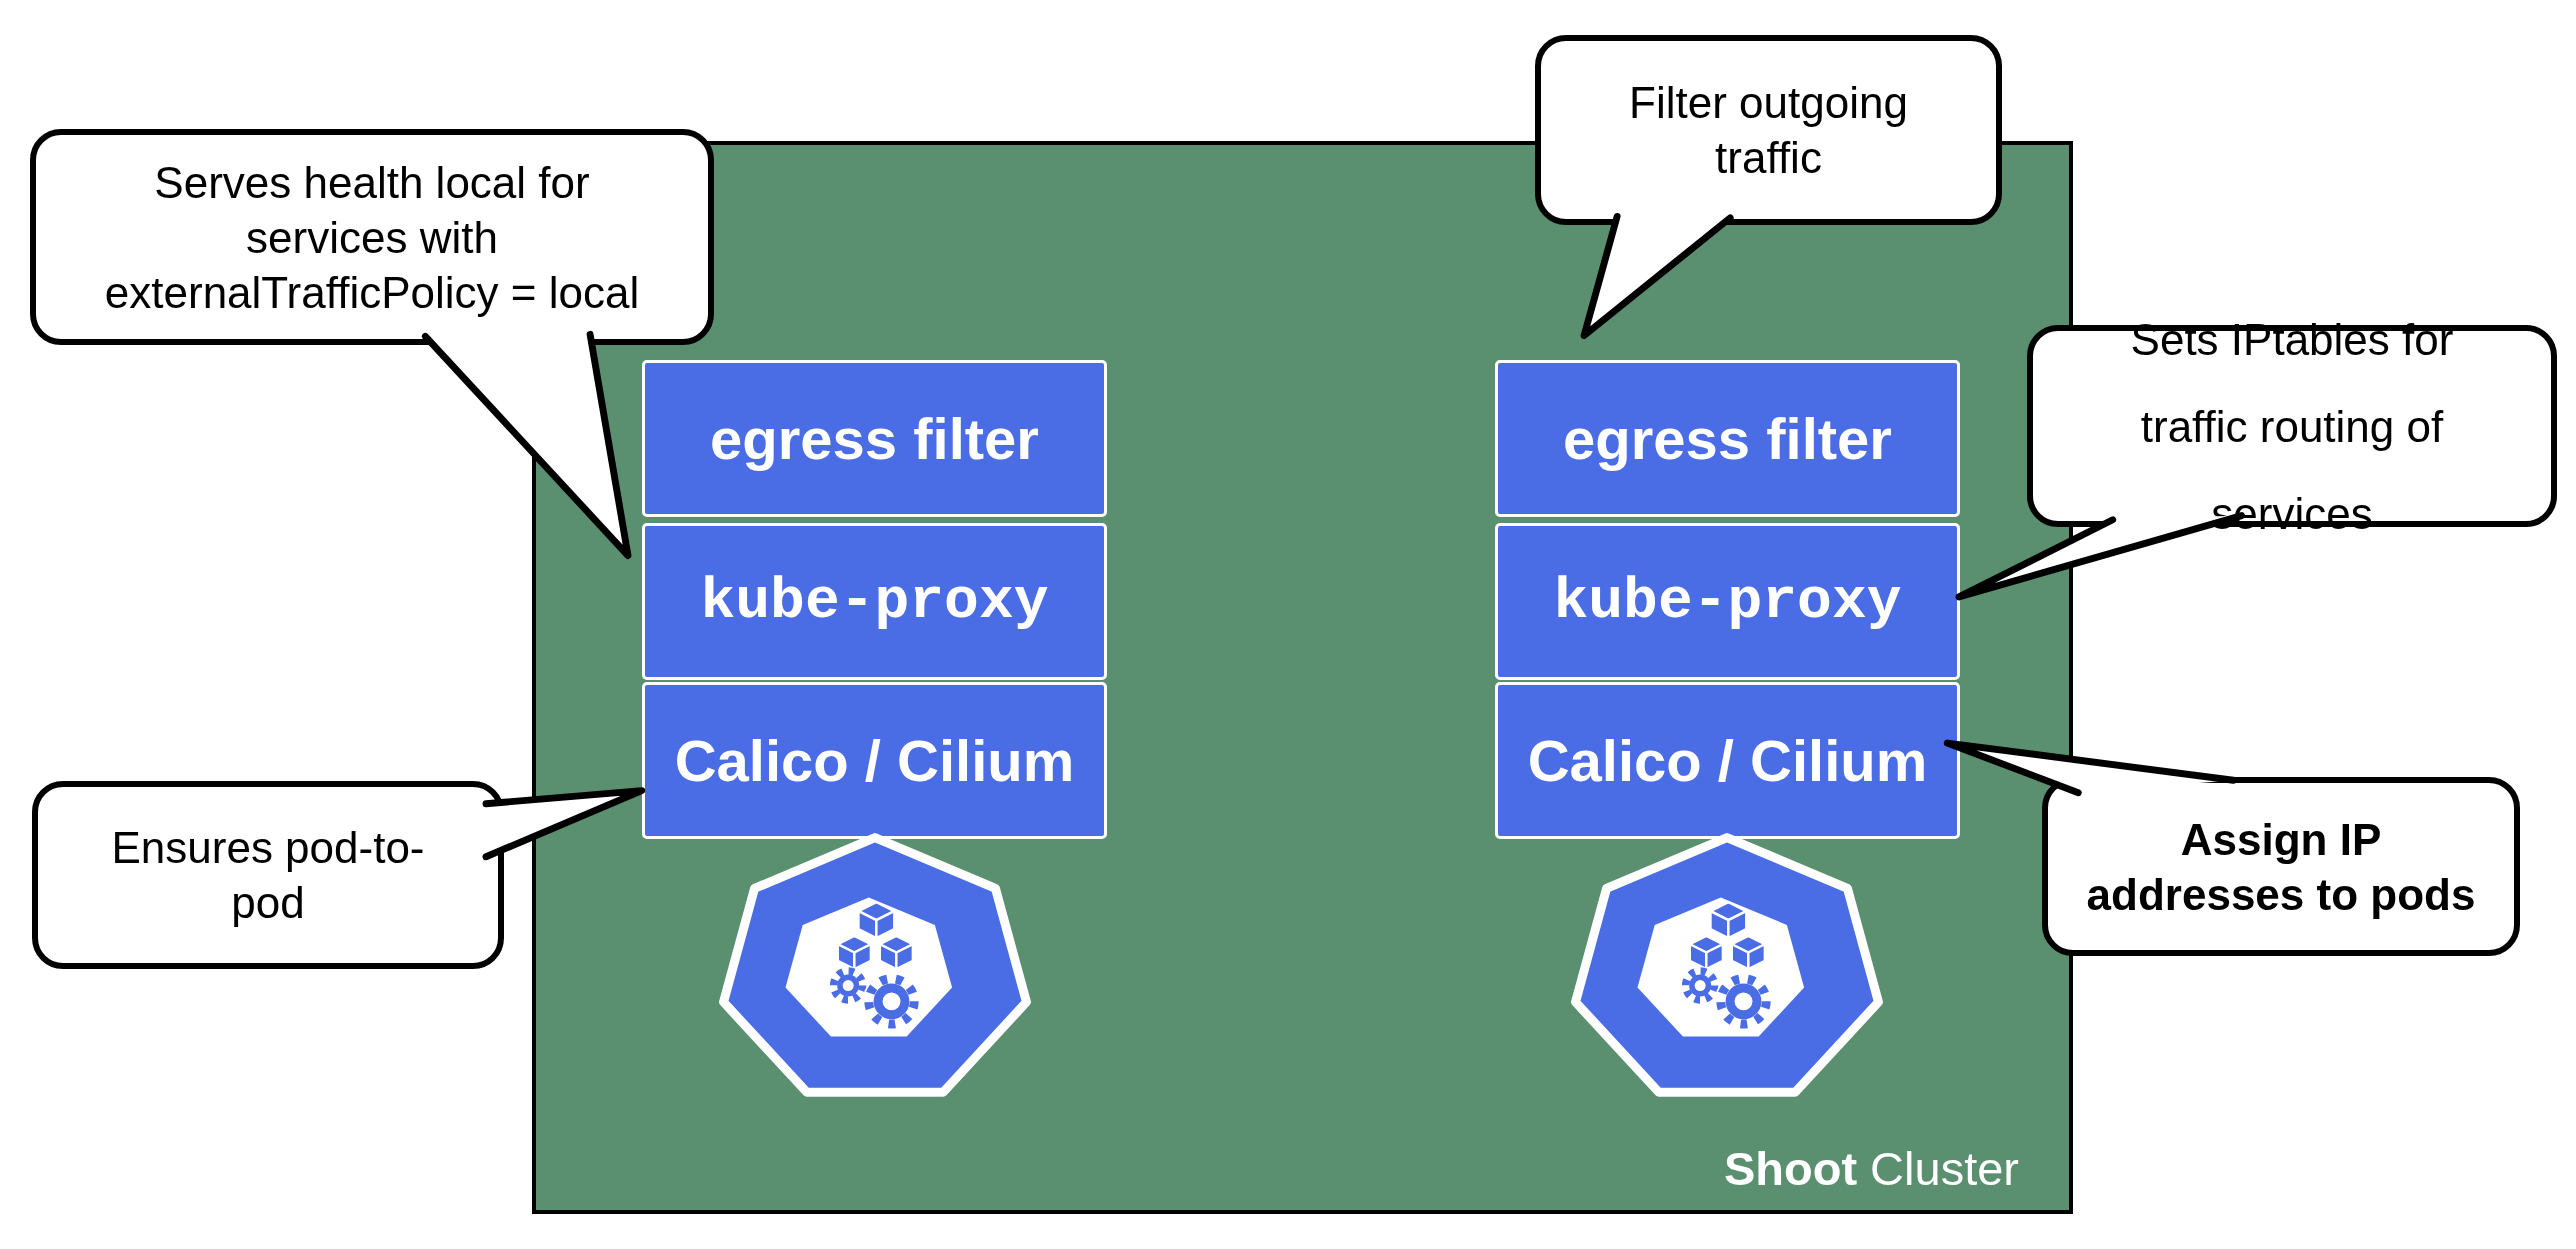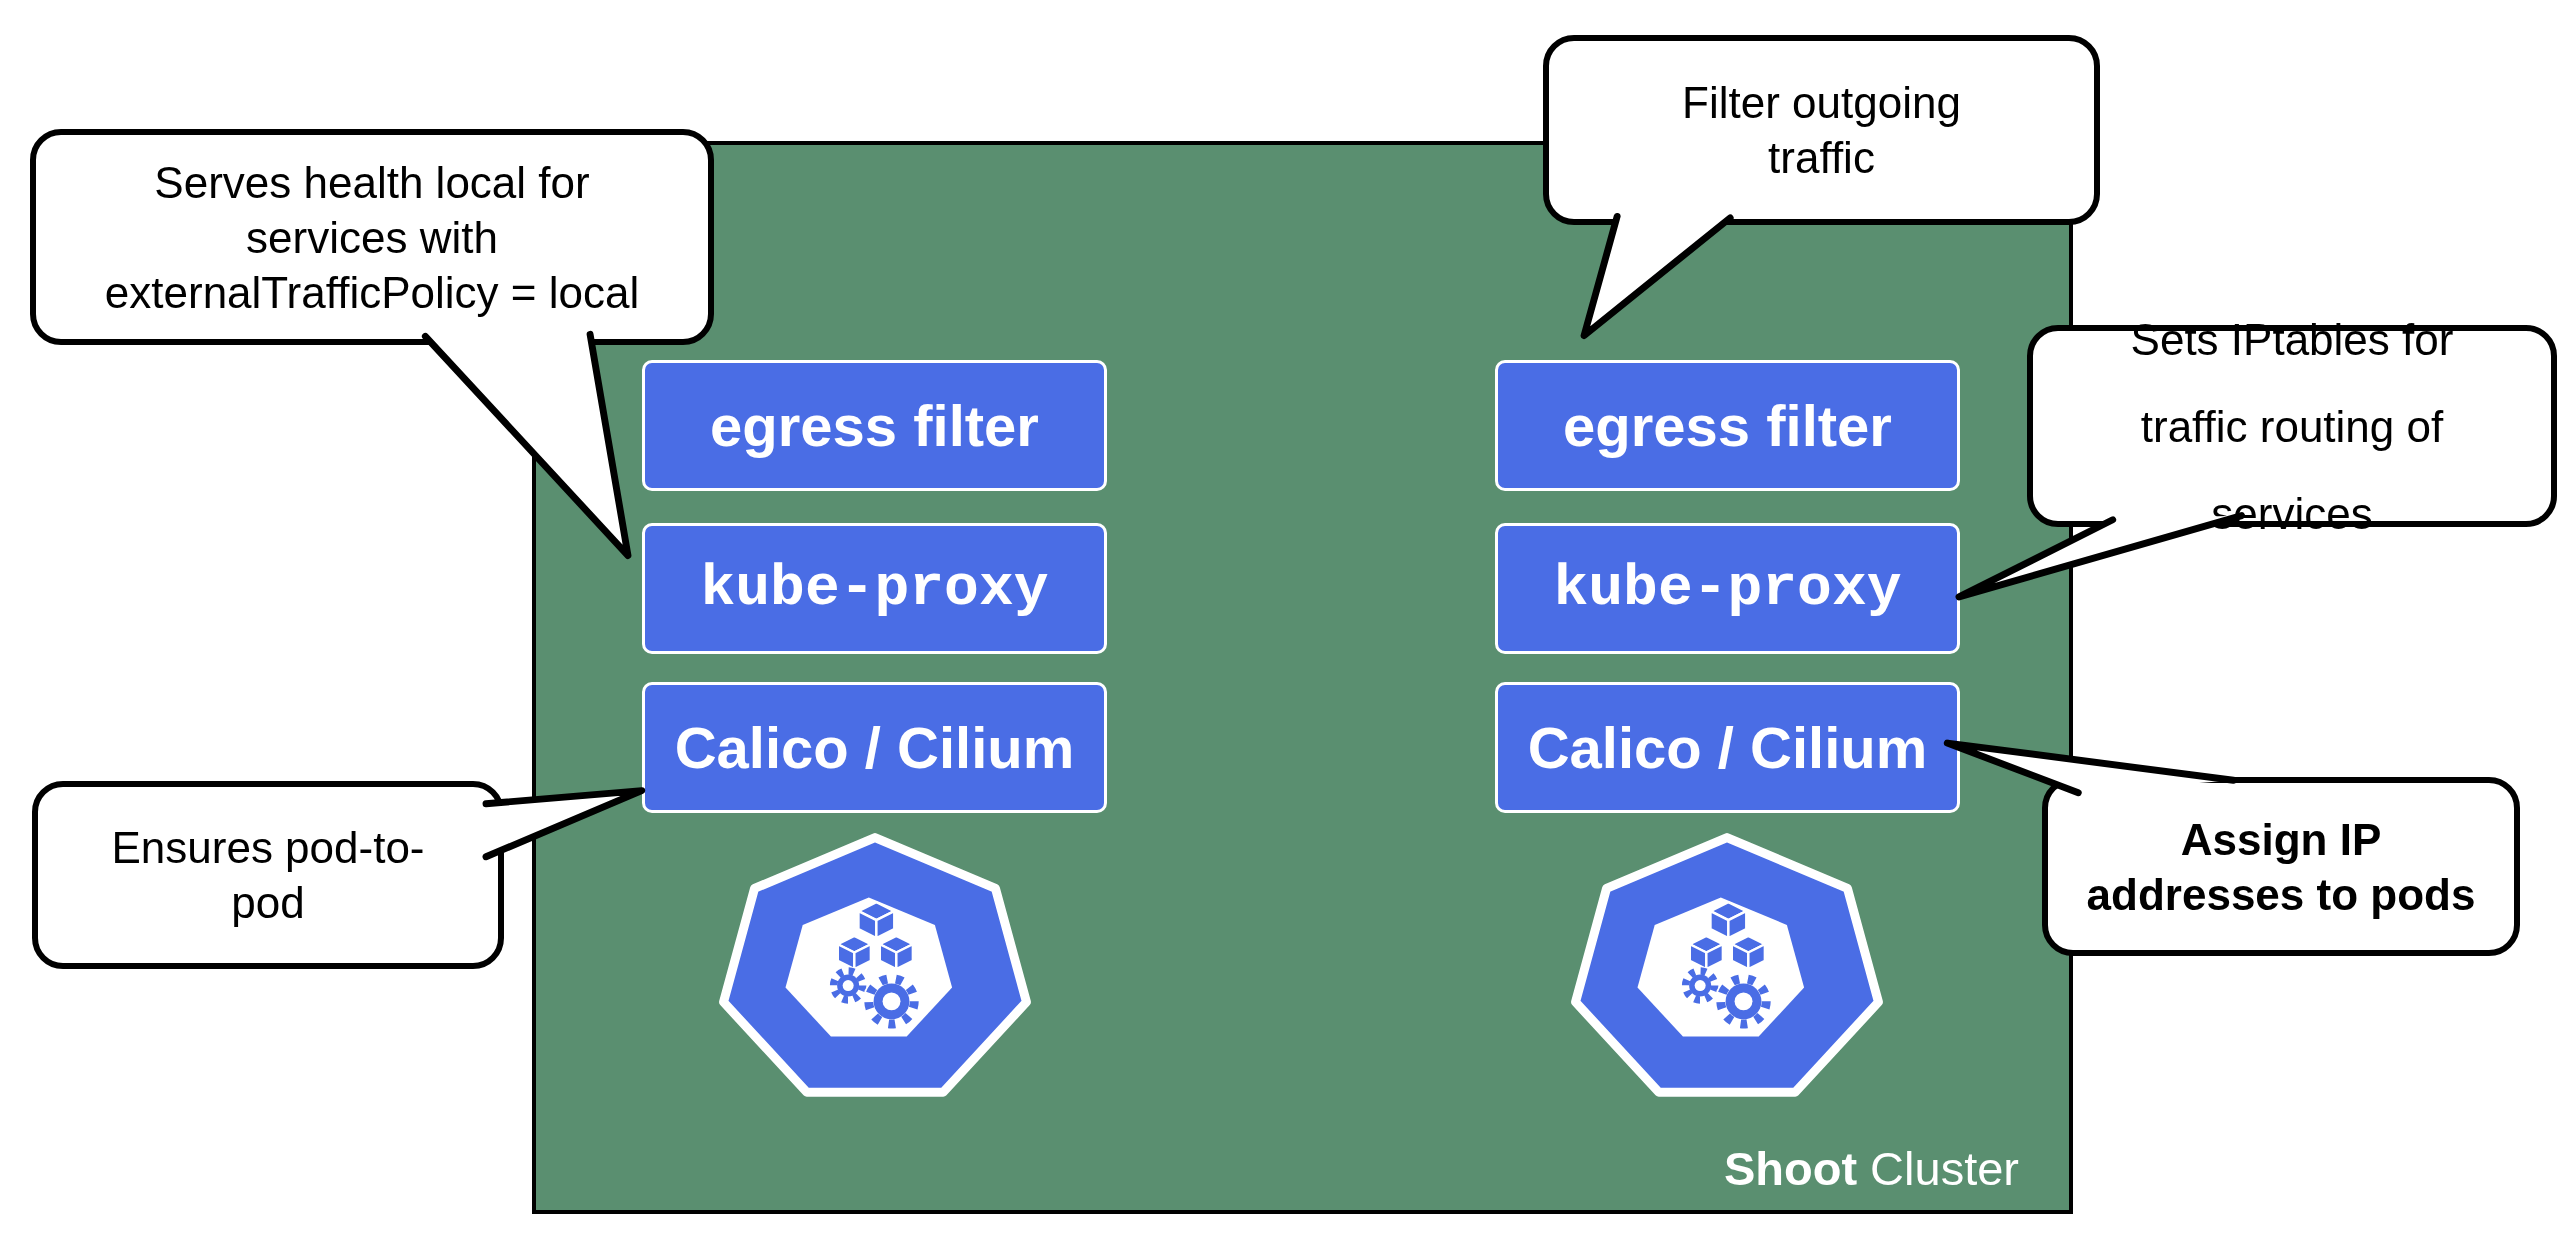--- a/index.html
+++ b/index.html
@@ -10,42 +10,42 @@
   html,body{margin:0;padding:0;width:2576px;height:1249px;background:var(--background);
     font-family:"Liberation Sans","DejaVu Sans",sans-serif;}
   .canvas{position:absolute;left:0;top:0;width:2576px;height:1249px;overflow:hidden;}
 
   .cluster-rect{position:absolute;left:532px;top:141px;width:1541px;height:1073px;
     background:var(--cluster-fill);border:4.1px solid #000;box-sizing:border-box;}
   .cluster-label{position:absolute;right:50px;bottom:18px;font-size:47px;line-height:1;
     color:var(--cluster-label-text);white-space:pre;margin-left:24px;}
   .cluster-label .bold{font-weight:bold;}
 
-  .component-box{position:absolute;width:465px;height:131px;background:var(--component-fill);
-    border:3.4px solid #fff;border-radius:10px;box-sizing:border-box;
+  .component-box{position:absolute;width:465px;height:157px;background:var(--component-fill);
+    border:3.4px solid #fff;border-radius:5px;box-sizing:border-box;
     display:flex;align-items:center;justify-content:center;
     color:var(--component-text);font-size:58px;font-weight:bold;}
   .col-l{left:642px;} .col-r{left:1495px;}
   .row-1{top:360px;} .row-2{top:523px;font-family:Liberation Mono, monospace;} .row-3{top:682px;}
 
   .node-icon{position:absolute;width:324px;height:274px;overflow:visible;}
   .icon-l{left:713px;top:832px;} .icon-r{left:1565px;top:832px;}
   .hept-outer{fill:var(--icon-blue);stroke:var(--icon-white);stroke-width:13;stroke-linejoin:round;}
   .hept-inner{fill:var(--icon-white);}
   .cube{fill:var(--icon-blue);stroke:var(--icon-white);stroke-width:3.5;stroke-linejoin:round;}
   .gear-body{fill:var(--icon-blue);}
   .gear-teeth{fill:none;stroke:var(--icon-blue);}
   .gear-hole{fill:var(--icon-white);}
 
   .callout{position:absolute;background:var(--callout-fill);border:6.9px solid var(--callout-border);
     border-radius:31px;box-sizing:border-box;display:flex;flex-direction:column;
     align-items:center;justify-content:center;color:var(--callout-text);
     font-size:44px;line-height:55px;text-align:center;}
   .callout-health{left:30px;top:129px;width:684px;height:216px;}
-  .callout-filter{left:1535px;top:35px;width:557px;height:190px;margin-left:8px;}
+  .callout-filter{left:1535px;top:35px;width:467px;height:190px;}
   .callout-iptables{left:2027px;top:325px;width:530px;height:202px;gap:32px;}
   .callout-pod{left:24px;top:781px;width:472px;height:188px;margin-left:8px;}
   .callout-assign{left:2042px;top:777px;width:478px;height:179px;font-weight:bold;}
 
   .tails{position:absolute;left:0;top:0;width:2576px;height:1249px;pointer-events:none;}
   .tail{fill:var(--callout-fill);stroke:var(--callout-border);stroke-width:10;
     stroke-linejoin:round;stroke-linecap:round;}
 </style>
 </head>
 <body>

